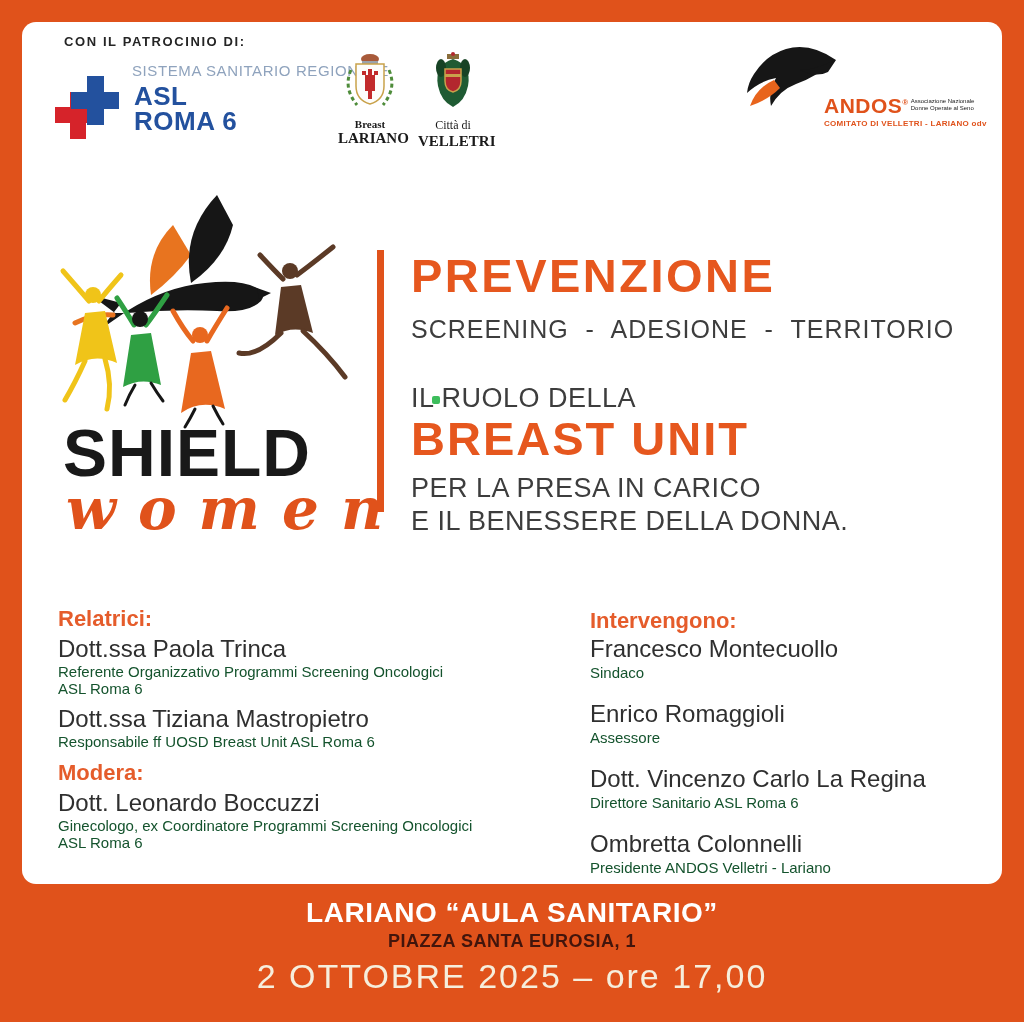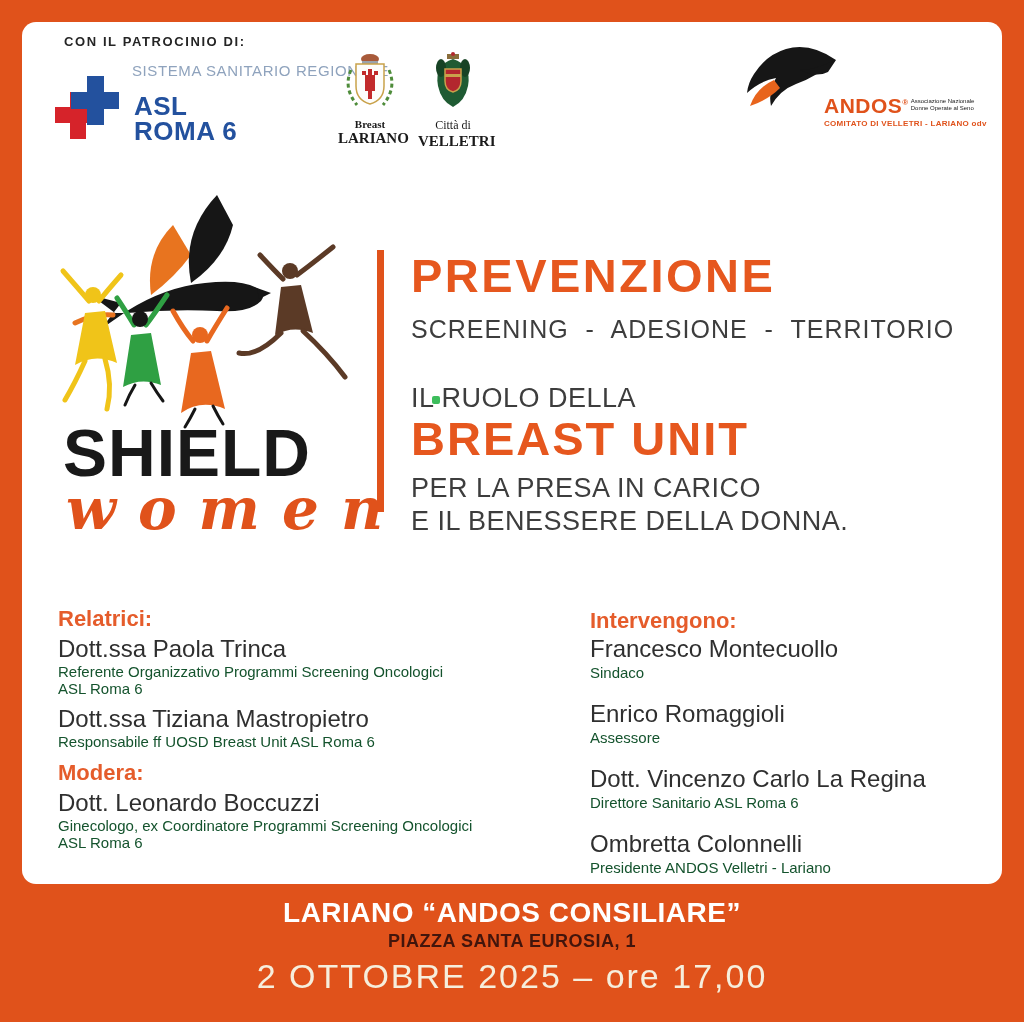--- a/index.html
+++ b/index.html
@@ -14,21 +14,21 @@
     position:absolute; left:22px; top:22px;
     width:980px; height:862px;
     background:#ffffff; border-radius:14px;
   }
   .abs { position:absolute; }
 
   
   .patron-label { left:42px; top:12px; font-size:13px; font-weight:bold; color:#252525; letter-spacing:1.6px; }
   .sistema { left:110px; top:40px; font-size:15px; color:#8FA3BD; letter-spacing:.6px; }
   .asl-cross { left:33px; top:54px; }
-  .asl-name { left:112px; top:72px; font-size:26px; line-height:25px; font-weight:bold; color:#23519E; letter-spacing:.5px; }
+  .asl-name { left:112px; top:62px; font-size:26px; line-height:25px; font-weight:bold; color:#23519E; letter-spacing:.5px; }
 
   .crest { text-align:center; }
   .crest-lariano { left:316px; top:30px; width:64px; }
   .crest-velletri { left:396px; top:30px; width:70px; }
   .crest-cap1 { font-family:"Liberation Serif", serif; font-size:11px; font-weight:bold; color:#1a1a1a; margin-top:2px; }
   .crest-cap2 { font-family:"Liberation Serif", serif; font-size:15px; font-weight:bold; color:#1a1a1a; }
   .crest-velletri .crest-cap1 { font-weight:normal; font-size:12px; }
 
   .andos { left:722px; top:14px; width:250px; }
   .andos-text { position:absolute; left:80px; top:58px; width:170px; }
@@ -252,16 +252,16 @@
     </div>
     <div class="iv-item">
       <div class="sp-name">Ombretta Colonnelli</div>
       <div class="sp-role">Presidente ANDOS Velletri - Lariano</div>
     </div>
   </div>
 
 </div>
 
 <div class="footer">
-  <div class="venue">LARIANO “ANDOS CONSILIARE”</div>
+  <div class="venue">LARIANO “AULA SANITARIO”</div>
   <div class="address">PIAZZA SANTA EUROSIA, 1</div>
   <div class="datetime">2 OTTOBRE 2025 – ore 17,00</div>
 </div>
 
 </body></html>

